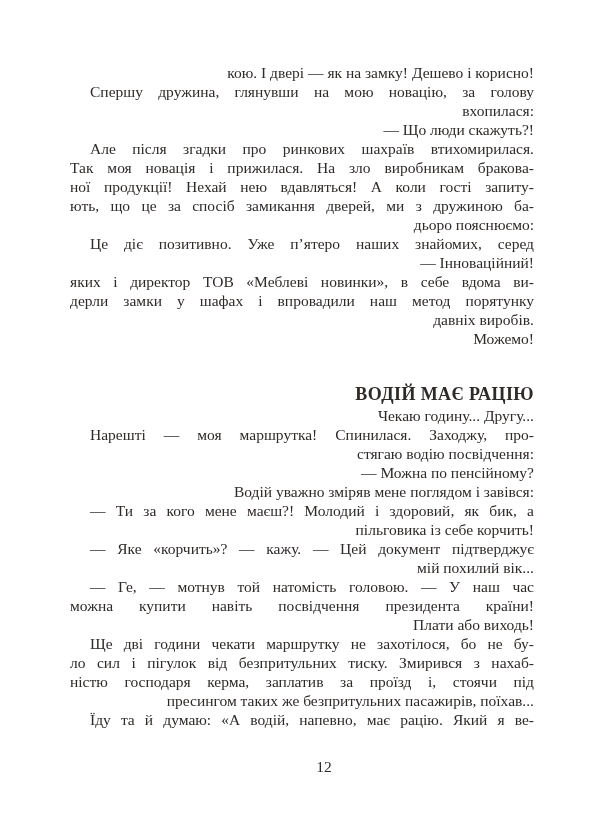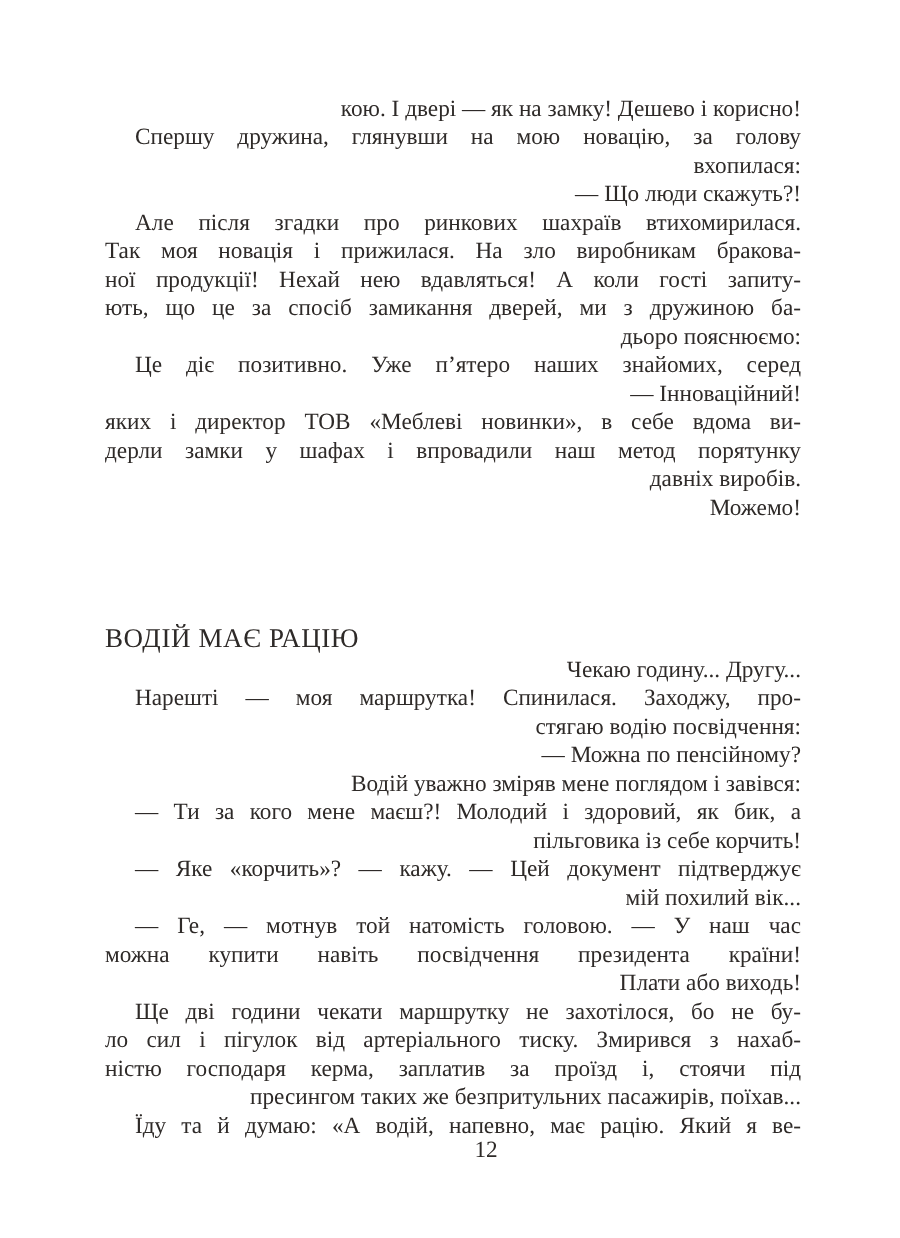--- a/index.html
+++ b/index.html
@@ -29,25 +29,25 @@
   }
   .line.just {
     text-align: justify;
     text-align-last: justify;
     -moz-text-align-last: justify;
   }
   .line.indent {
     padding-left: 20px;
   }
   .story-heading {
-    margin: 68px 0 2px 0;
-    text-align: left;
+    margin: 37px 0 2px 0;
+    text-align: right;
     font-size: 18px;
     line-height: 19px;
-    font-weight: 400;
+    font-weight: 700;
     letter-spacing: 0.4px;
   }
   .page-num {
     position: absolute;
     top: 757px;
     left: 0;
     width: 600px;
     text-align: center;
     font-size: 15.5px;
     line-height: 19px;
@@ -83,20 +83,20 @@
       <div class="line indent">— Можна по пенсійному?</div>
       <div class="line indent">Водій уважно зміряв мене поглядом і завівся:</div>
       <div class="line indent just">— Ти за кого мене маєш?! Молодий і здоровий, як бик, а</div>
       <div class="line">пільговика із себе корчить!</div>
       <div class="line indent just">— Яке «корчить»? — кажу. — Цей документ підтверджує</div>
       <div class="line">мій похилий вік...</div>
       <div class="line indent just">— Ге, — мотнув той натомість головою. — У наш час</div>
       <div class="line just">можна купити навіть посвідчення президента країни!</div>
       <div class="line">Плати або виходь!</div>
       <div class="line indent just">Ще дві години чекати маршрутку не захотілося, бо не бу-</div>
-      <div class="line just">ло сил і пігулок від артеріального тиску. Змирився з нахаб-</div>
+      <div class="line just">ло сил і пігулок від безпритульних тиску. Змирився з нахаб-</div>
       <div class="line just">ністю господаря керма, заплатив за проїзд і, стоячи під</div>
       <div class="line">пресингом таких же безпритульних пасажирів, поїхав...</div>
       <div class="line indent just">Їду та й думаю: «А водій, напевно, має рацію. Який я ве-</div>
     </div>
 </div>
 
 <div class="page-num">12</div>
 
 </body></html>

